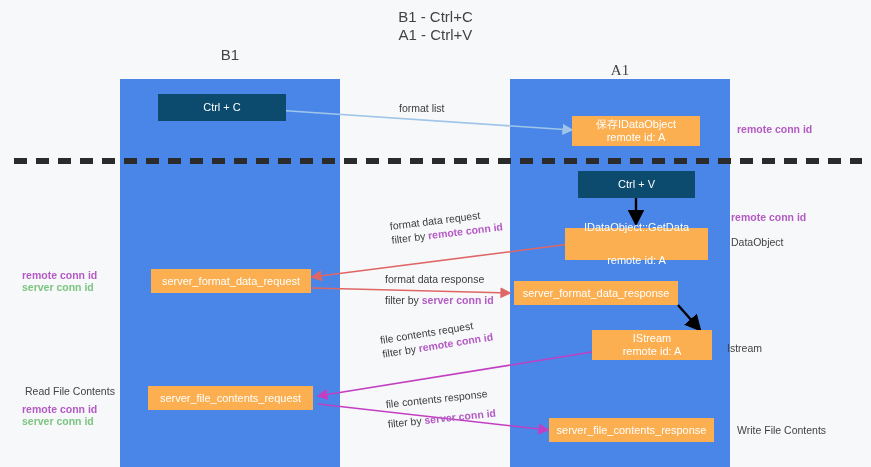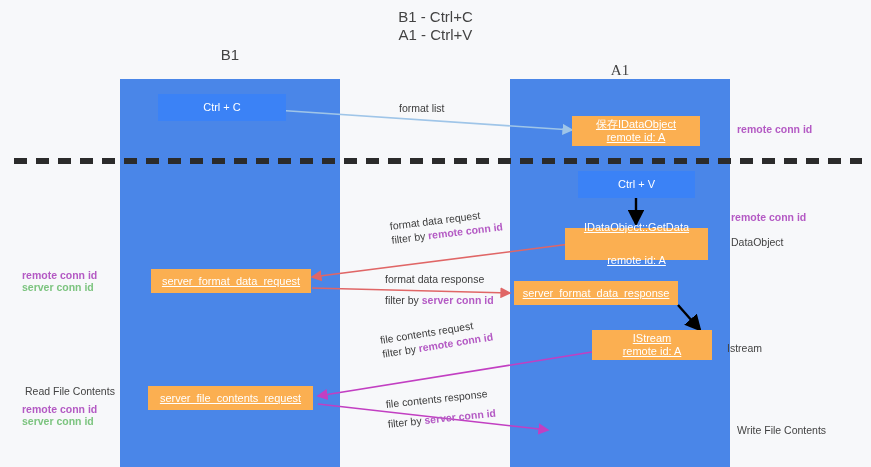--- a/index.html
+++ b/index.html
@@ -25,22 +25,22 @@
 
   
   .lane{position:absolute;background:#4a86e8;}
 
   
   .node{
     position:absolute;box-sizing:border-box;
     display:flex;flex-direction:column;align-items:center;justify-content:center;
     color:#ffffff;font-size:11px;line-height:13px;text-align:center;
   }
-  .node.green{background:#3b82f6;}
-  .node.orange{background:#fbaf51;text-decoration:underline;}
+  .node.green{background:#0c4a6e;}
+  .node.orange{background:#fbaf51;}
   .node .l2{display:block;}
 
   
   .ann{position:absolute;font-size:10.5px;line-height:13px;}
   .ann.bold{font-weight:bold;}
   .purple{color:#b45ac4;}
   .green-t{color:#7cc47f;}
   .dark{color:#434343;}
 
   
@@ -134,20 +134,23 @@
 
   <div class="node orange" style="left:592px;top:330px;width:120px;height:30px;">
     <span class="l2">IStream</span>
     <span class="l2">remote id: A</span>
   </div>
 
   <div class="node orange" style="left:148px;top:386px;width:165px;height:24px;">
     <span>server_file_contents_request</span>
   </div>
 
+  <div class="node orange" style="left:549px;top:418px;width:165px;height:24px;">
+    <span>server_file_contents_response</span>
+  </div>
 
   <div class="elabel" style="left:399px;top:101px;">
     <span>format list</span>
   </div>
 
   <div class="elabel" style="left:389px;top:219px;transform:rotate(-7deg);transform-origin:0 0;">
     <div>format data request</div>
     <div><span>filter by </span><b class="purple">remote conn id</b></div>
   </div>
 

